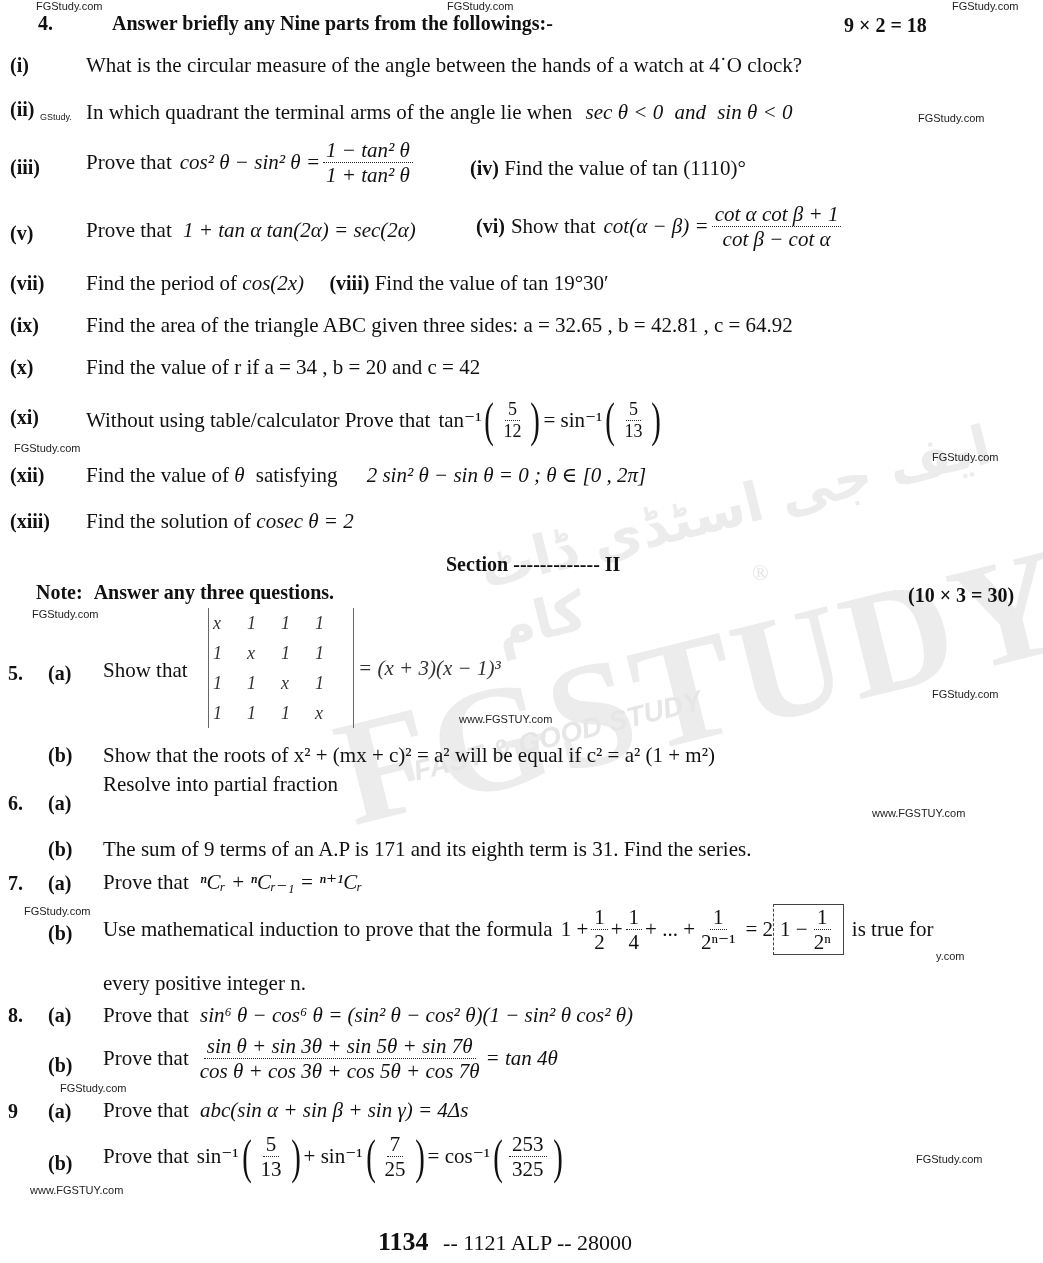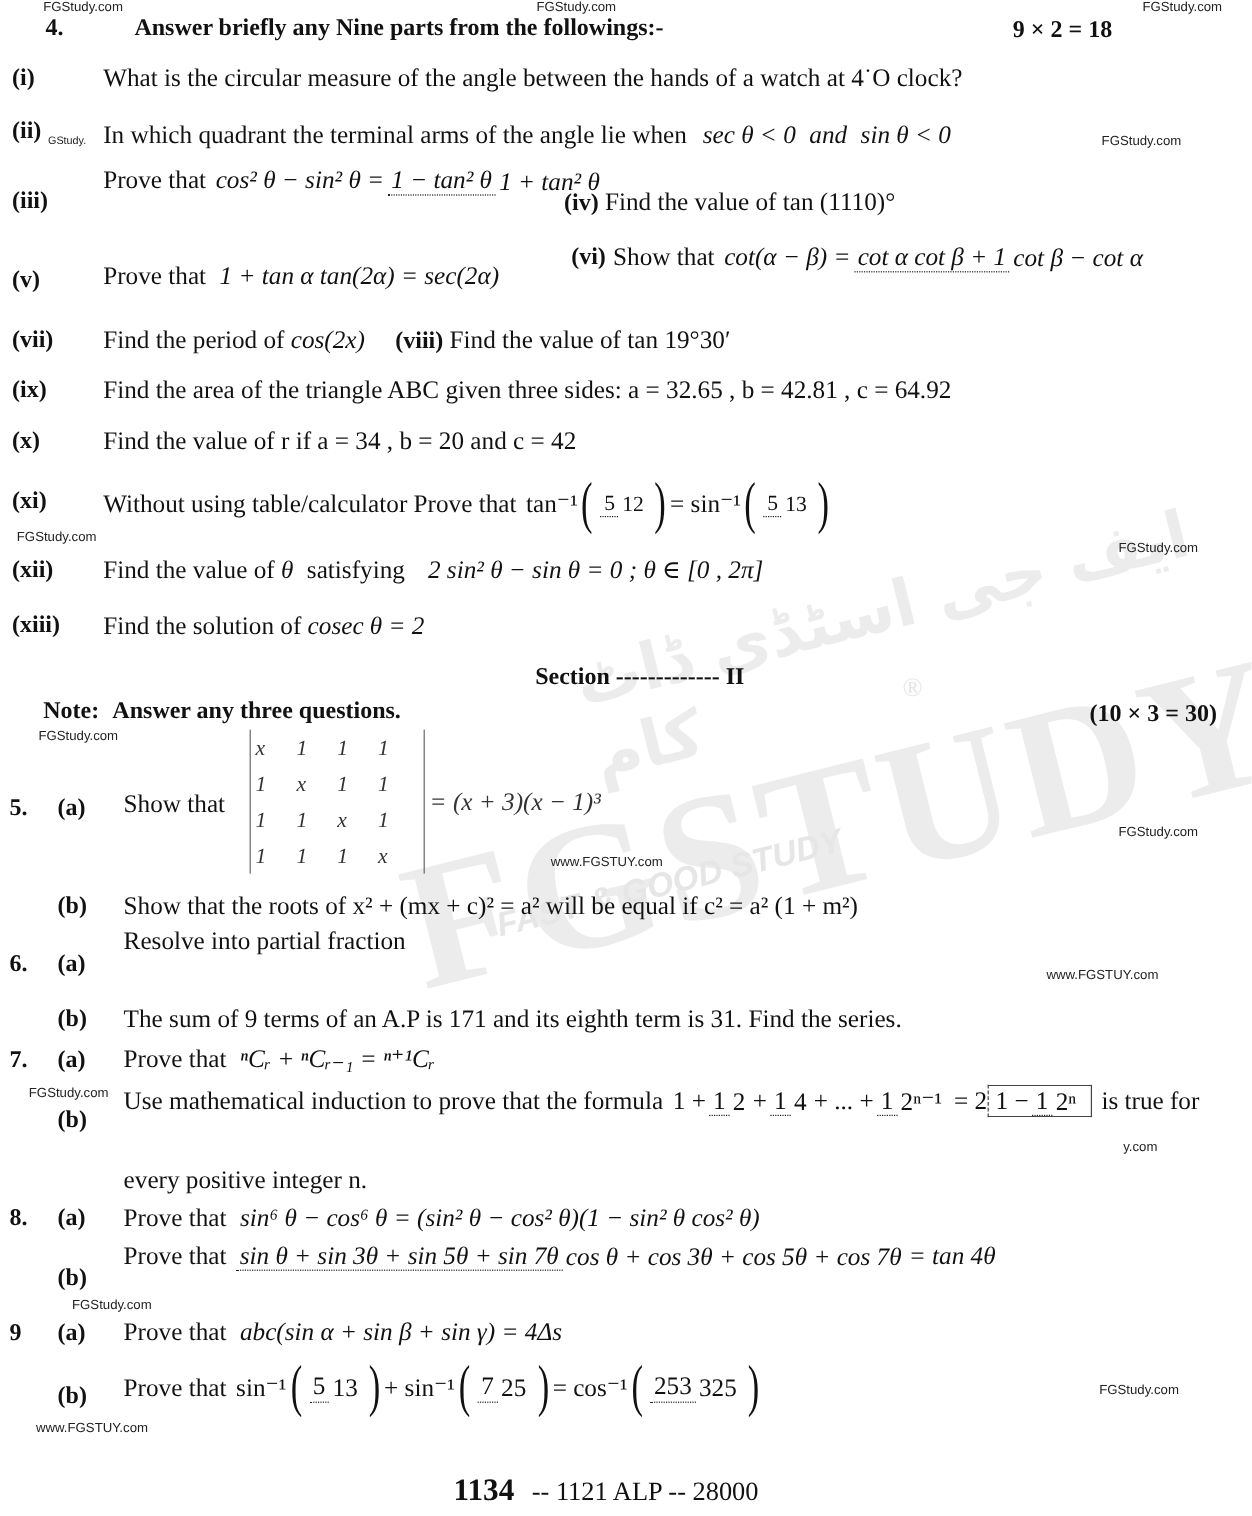--- a/index.html
+++ b/index.html
@@ -7,21 +7,21 @@
     width: 1043px; height: 1263px; position: relative; overflow: hidden;
     font-family: "Liberation Serif", "DejaVu Serif", serif; color: #111;
   }
   .abs { position: absolute; white-space: nowrap; }
   .wm { font-family: "Liberation Sans", "DejaVu Sans", sans-serif; font-size: 11px; color: #222; }
   .wm-tiny { font-size: 9px; }
   .b { font-weight: bold; }
   .txt { font-size: 21px; }
   .lbl { font-size: 20px; font-weight: bold; }
   .m { font-style: italic; }
-  .frac { display: inline-flex; align-items: center; vertical-align: middle; margin: 0 3px; line-height: 1.15; }
+  .frac { display: inline-flex; flex-direction: column; align-items: center; vertical-align: middle; margin: 0 3px; line-height: 1.15; }
   .frac .num { border-bottom: 1px dotted #222; padding: 0 3px; }
   .frac .den { padding: 0 3px; }
   .paren { display: inline-flex; align-items: center; vertical-align: middle; }
   .paren .pl, .paren .pr { font-size: 48px; font-weight: 100; line-height: 1; transform: scaleX(0.6); }
   .det {
     display: inline-grid; grid-template-columns: repeat(4, 34px); grid-auto-rows: 30px;
     border-left: 1px solid #666; border-right: 1px solid #666; padding: 0 4px;
     vertical-align: middle; font-size: 18px; color: #333;
   }
   .det span { display: flex; align-items: center; }
@@ -139,21 +139,21 @@
       <span class="pr">)</span>
     </span>
   </div>
   <div class="abs wm" style="left:14px;top:442px;">FGStudy.com</div>
 
   <div class="abs lbl" style="left:10px;top:464px;">(xii)</div>
   <div class="abs txt" style="left:86px;top:463px;">
     <span>Find the value of</span>
     <span class="m">θ</span>
     <span style="margin-left:6px;">satisfying</span>
-    <span class="m" style="margin-left:14px;">2 sin² θ − sin θ = 0 ; θ ∈ [0 , 2π]</span>
+    <span class="m" style="margin-left:24px;">2 sin² θ − sin θ = 0 ; θ ∈ [0 , 2π]</span>
   </div>
   <div class="abs wm" style="left:932px;top:451px;">FGStudy.com</div>
 
   <div class="abs lbl" style="left:10px;top:510px;">(xiii)</div>
   <div class="abs txt" style="left:86px;top:509px;">
     <span>Find the solution of</span>
     <span class="m">cosec θ = 2</span>
   </div>
 
   <div class="abs b" style="left:446px;top:553px;font-size:20px;">Section ------------- II</div>

